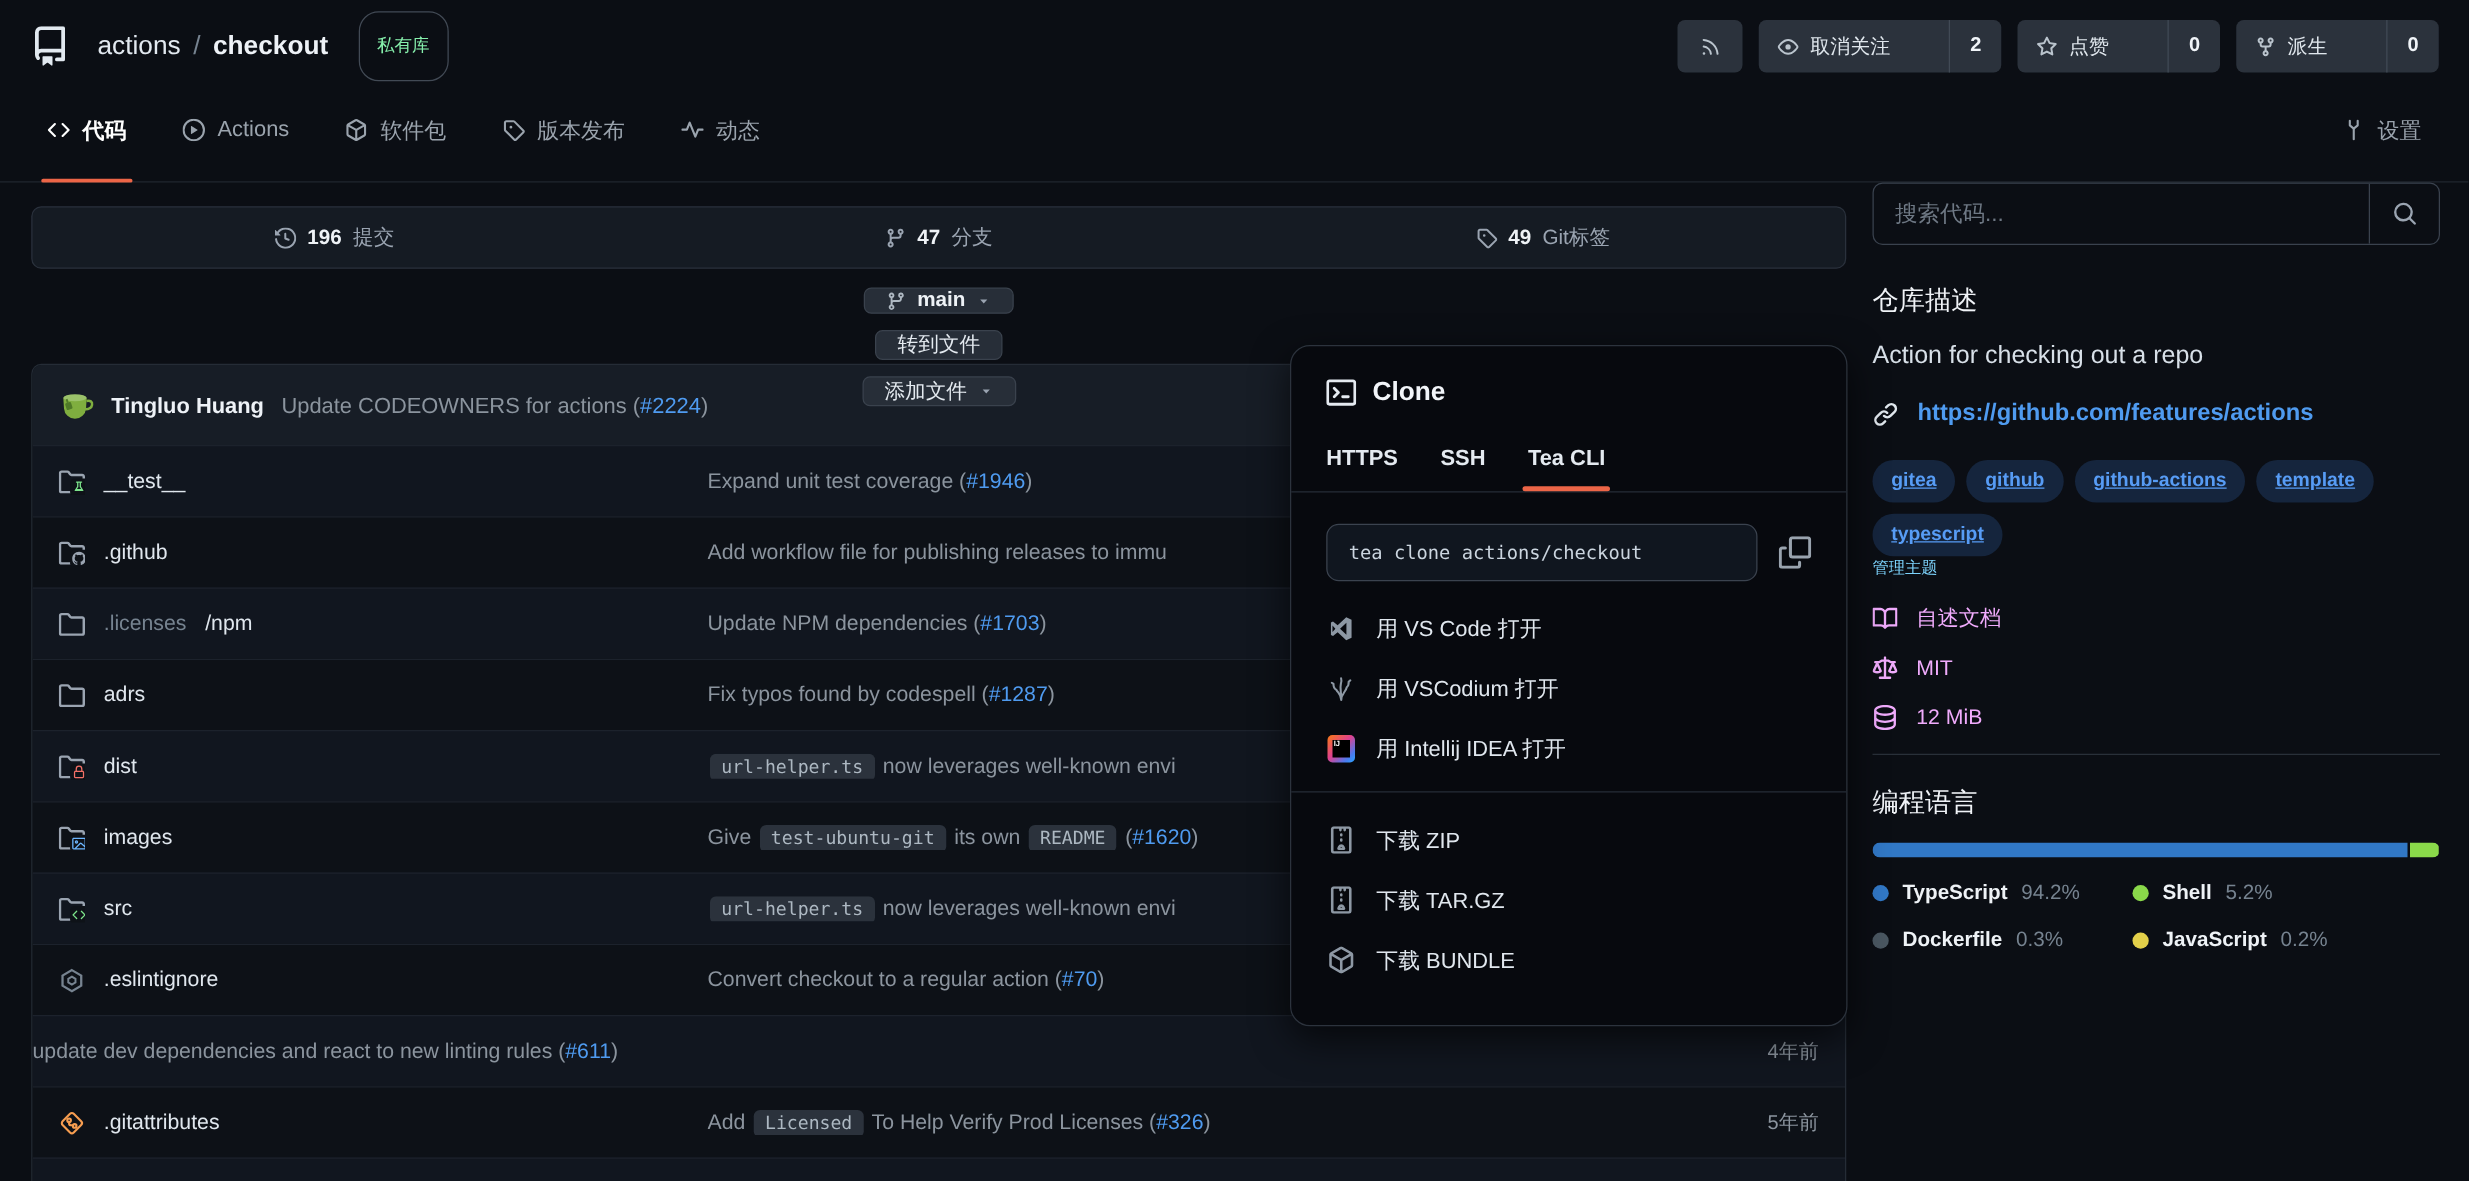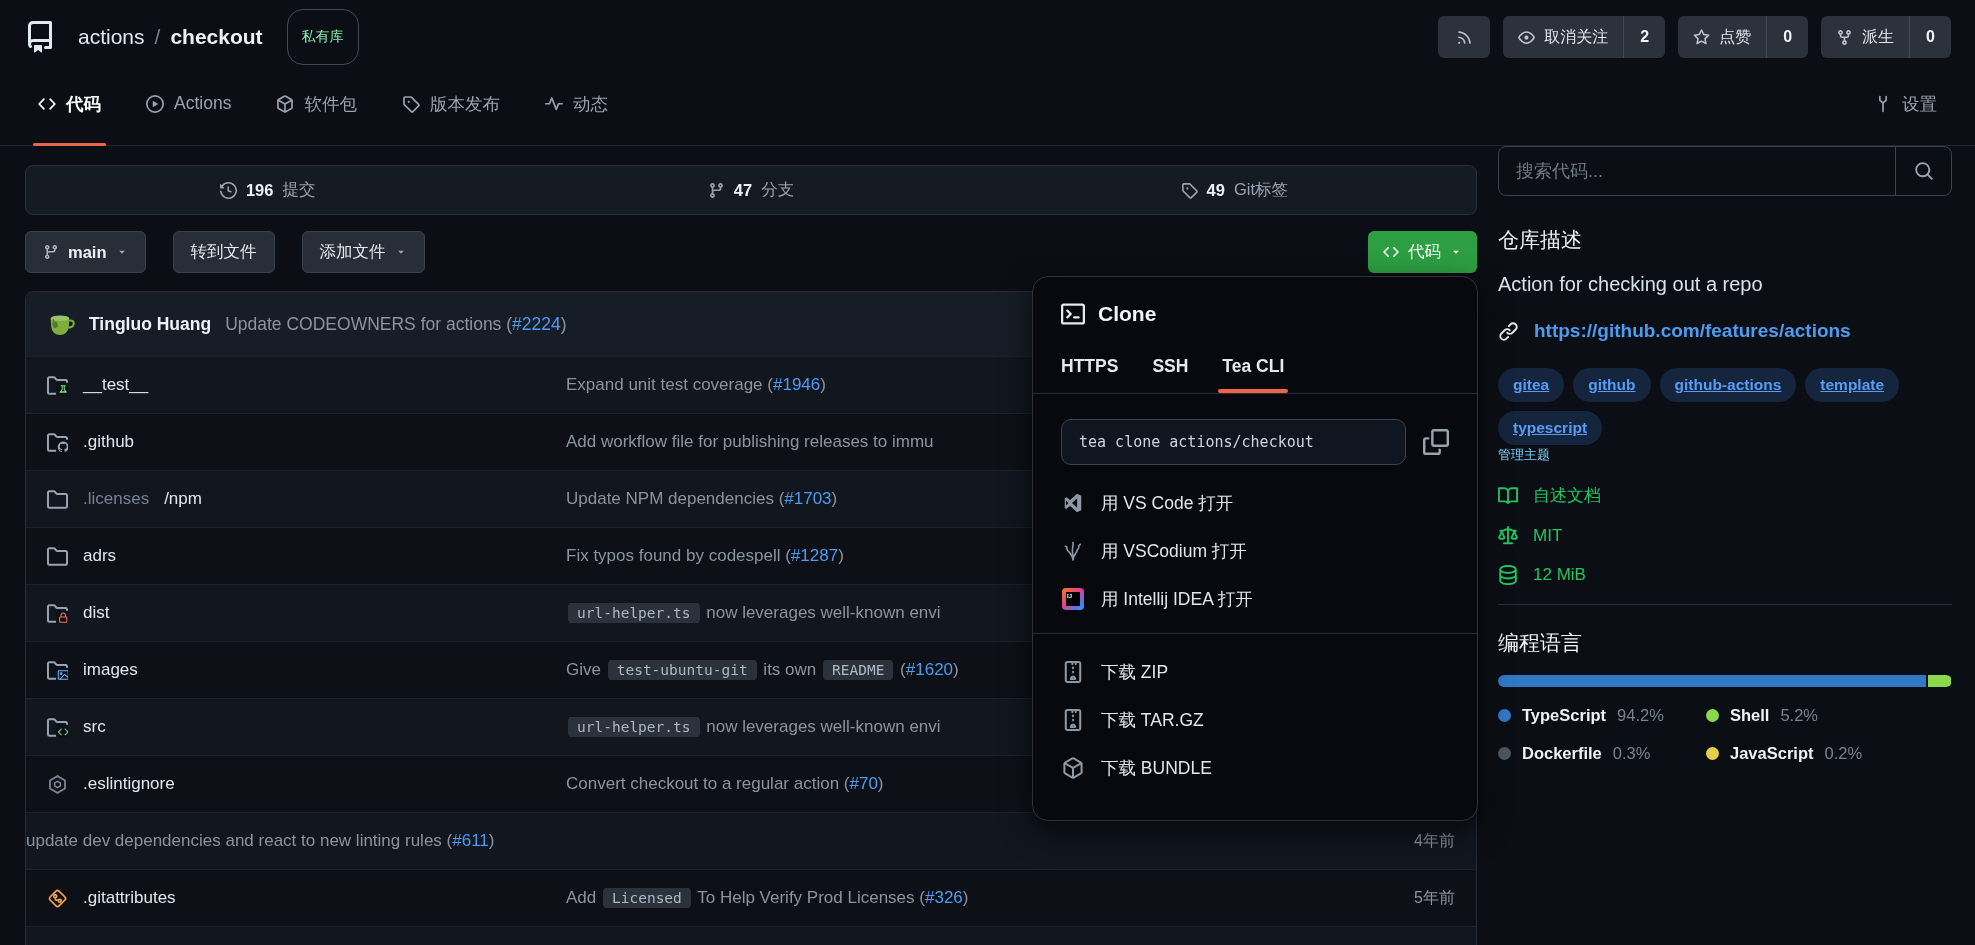--- a/index.html
+++ b/index.html
@@ -11,21 +11,21 @@
 
   
   .top-header { position:absolute; top:0; left:0; right:0; height:62px; display:flex; align-items:center; padding:12px 24px 0; }
   .repo-icon svg { width:32px; height:32px; color:#e2e9f0; }
   .repo-title { display:flex; align-items:center; gap:10px; margin-left:22px; font-size:21px; }
   .owner { color:#e2e9f0; }
   .slash { color:#768390; }
   .repo-name { font-weight:700; color:#eef2f7; }
   .badge { margin-left:14px; border:1px solid #424a55; border-radius:16px; padding:18px 14px; font-size:14px; color:#86efac; }
   .header-actions { margin-left:auto; display:flex; gap:13px; align-items:center; }
-  .hbtn { height:42px; background:#2b323c; border:none; border-radius:6px; display:flex; align-items:center; color:#e0e7ed; font-size:16px; font-family:inherit; cursor:pointer; }
+  .hbtn { height:42px; background:#2b323c; border:none; border-radius:6px; display:flex; align-items:center; color:#e0e7ed; font-size:16px; font-family:inherit; cursor:pointer;gap:32px; }
   .hbtn svg { width:17px; height:17px; color:#bac4cd; }
   .icon-only { width:52px; justify-content:center; }
   .hbtn .seg { display:flex; align-items:center; gap:9px; padding:0 15px; height:100%; }
   .hbtn .cnt { border-left:1px solid #414a55; padding:0 16px; height:100%; display:flex; align-items:center; font-weight:700; color:#f0f4f8; }
 
   
   .tab-bar { position:absolute; top:62px; left:0; right:0; height:84px; display:flex; align-items:center; gap:45px; padding:0 38px; border-bottom:1px solid #20262e; }
   .tab { display:flex; align-items:center; gap:10px; font-size:17.5px; color:#9aa3ad; height:100%; position:relative; }
   .tab svg { width:18px; height:18px; }
   .tab.active { color:#fff; font-weight:700; }
@@ -34,21 +34,21 @@
 
   
   .content { position:absolute; top:146px; left:25px; right:23px; display:flex; gap:21px; }
   .left-col { width:1452px; flex:none; }
 
   .stats-bar { margin-top:19px; height:50px; border:1px solid #2a313c; background:#151b23; border-radius:8px; display:flex; align-items:center; }
   .stat { flex:1; display:flex; justify-content:center; align-items:center; gap:9px; font-size:16.5px; color:#9aa4b1; }
   .stat svg { width:17px; height:17px; }
   .stat b { color:#eef2f6; }
 
-  .toolbar { margin-top:15px; display:flex; gap:27px; align-items:center; height:44px; }
+  .toolbar { margin-top:15px; display:flex; gap:13px; align-items:center; height:44px;flex-direction:column; }
   .tbtn { height:42px; background:#272e38; border:1px solid #3a424d; border-radius:6px; display:flex; align-items:center; gap:9px; padding:0 17px; font-size:16.5px; color:#e4eaf0; font-family:inherit; cursor:pointer; }
   .tbtn svg { width:16px; height:16px; color:#aeb8c2; }
   .tbtn b { color:#eef2f6; }
   .caret svg { width:12px; height:12px; color:#9aa4b1; }
   .green-btn { margin-left:auto; background:var(--green,#2d9e42); border:none; color:#fff; padding:0 15px; }
   .green-btn svg, .green-btn .caret svg { color:#fff; }
 
   
   .file-table { margin-top:17px; border:1px solid #252c36; border-radius:8px; overflow:hidden; background:#0d1117; }
   .commit-row { height:64px; background:#171d26; display:flex; align-items:center; padding:0 19px; gap:14px; font-size:17.5px; }
@@ -97,21 +97,21 @@
   .search-btn svg { width:20px; height:20px; }
   .sb-h { margin-top:30px; font-size:21px; font-weight:400; color:#f0f3f7; }
   .sb-desc { margin-top:19px; font-size:20px; color:#d8e0e8; }
   .sb-site { margin-top:24px; display:flex; align-items:center; gap:15px; }
   .sb-site svg { width:21px; height:21px; color:#e0e7ed; }
   .sb-site a { font-size:19px; font-weight:700; color:var(--link,#4f9bf0); }
   .topics { margin-top:26px; display:flex; flex-wrap:wrap; gap:9px; }
   .topic-pill { background:#15253d; color:#579cf5; font-size:15.5px; font-weight:700; padding:8px 15px; border-radius:18px; cursor:pointer;text-decoration:underline; }
   .manage { display:inline-block; font-size:13px; color:#7dd3fc; }
   .meta { margin-top:20px; }
-  .meta-item { display:flex; align-items:center; gap:15px; margin-bottom:19px; font-size:17px; color:#22c55e; }
+  .meta-item { display:flex; align-items:center; gap:15px; margin-bottom:19px; font-size:17px; color:#f0abfc; }
   .meta-item svg { width:20px; height:20px; }
   .sb-div { border:none; border-top:1px solid #293039; margin-top:4px; }
   .lang-title { margin-top:24px; }
   .lang-bar { margin-top:18px; height:12px; border-radius:6px; overflow:hidden; display:flex; gap:2px; }
   .lang-seg { height:100%; min-width:3px; flex:none; }
   .lang-legend { margin-top:19px; display:grid; grid-template-columns:208px 1fr; row-gap:19px; }
   .lang-item { display:flex; align-items:center; gap:11px; font-size:16.5px; }
   .lang-dot { width:13px; height:13px; border-radius:50%; flex:none; }
   .lang-name { color:#eef2f6; font-weight:700; }
   .lang-pct { color:#768390; }

